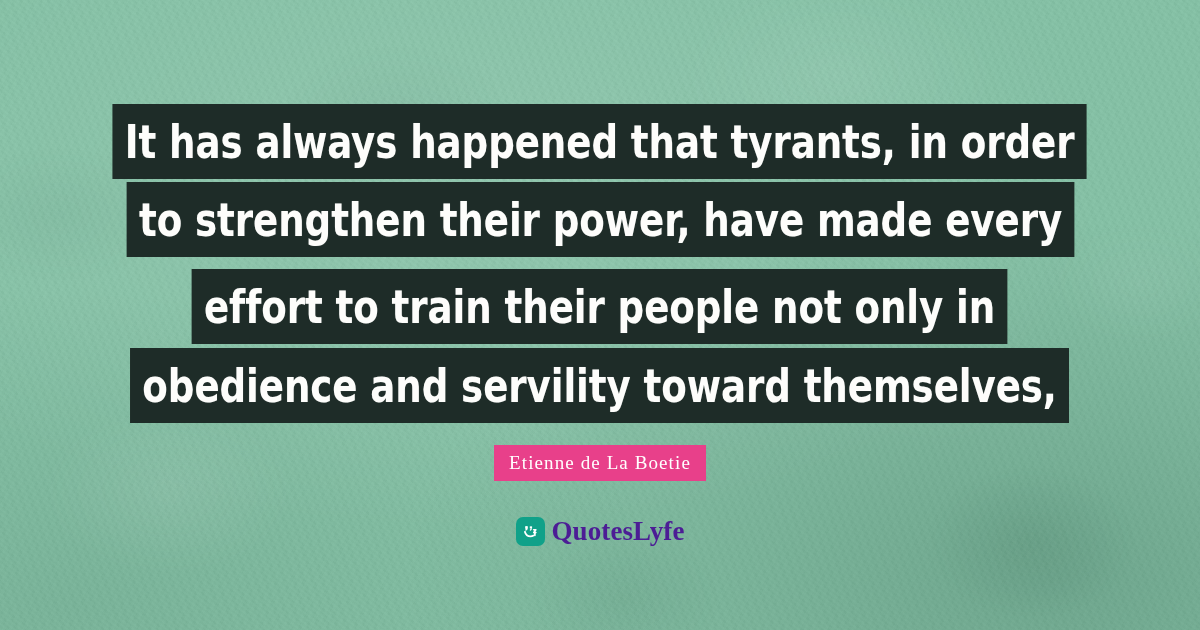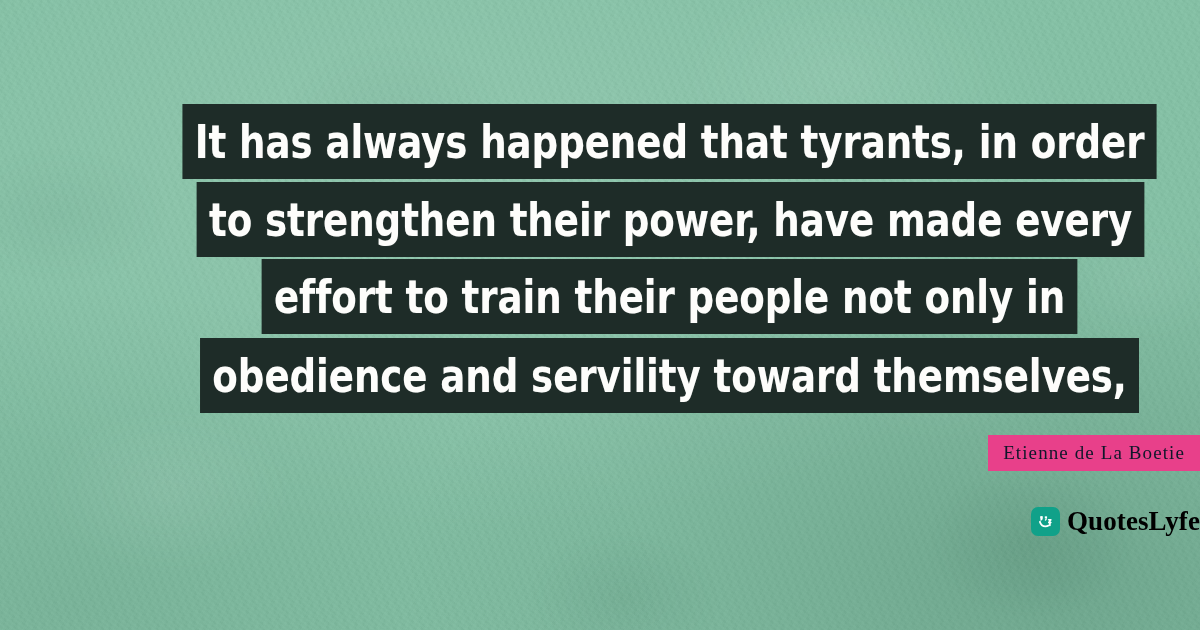--- a/index.html
+++ b/index.html
@@ -14,21 +14,21 @@
   }
 
   .poster {
     position: relative;
     width: 1200px;
     height: 630px;
     overflow: hidden;
     background-color: #84c1a5;
     display: flex;
     flex-direction: column;
-    align-items: flex-end;
+    align-items: center;
   }
 
   
   .tex {
     position: absolute;
     inset: 0;
     pointer-events: none;
   }
   .tex-blobs {
     opacity: .55;
@@ -80,31 +80,31 @@
     line-height: 75px;
     letter-spacing: -0.1px;
     padding: 0 14px;
     white-space: nowrap;
     transform: scaleX(.88);
     transform-origin: center;
     text-shadow: 0 0 1px rgba(255,255,255,.25);
   }
   .q-line.l1 > span { font-size: 47px; }
   .q-line.l2 { margin-top: 3px; }
-  .q-line.l3 { margin-top: 2px; }
+  .q-line.l3 { margin-top: 12px; }
   .q-line.l4 { margin-top: 4px; text-decoration: underline; }
   .q-line.l5 { margin-top: 5px; }
 
   
   .author {
     position: relative;
     z-index: 2;
     margin-top: 22px;
     background: #e8408a;
-    color: #0f172a;
+    color: #ffffff;
     font-family: "Liberation Serif", "DejaVu Serif", serif;
     font-weight: 400;
     font-size: 19px;
     line-height: 1;
     letter-spacing: 1.1px;
     padding: 8px 15px 9px 15px;
     white-space: nowrap;
   }
 
   
@@ -125,21 +125,21 @@
     align-items: center;
     justify-content: center;
     flex: none;
   }
   .brand-mark svg { display: block; }
   .brand-name {
     font-family: "Liberation Serif", "DejaVu Serif", serif;
     font-weight: 700;
     font-size: 27px;
     line-height: 1;
-    color: #000000;
+    color: #4c1d95;
     letter-spacing: .1px;
   }
 </style>
 </head>
 <body>
 
 <div class="poster">
 
   <div class="tex tex-blobs"></div>
   <div class="tex tex-grain"></div>

